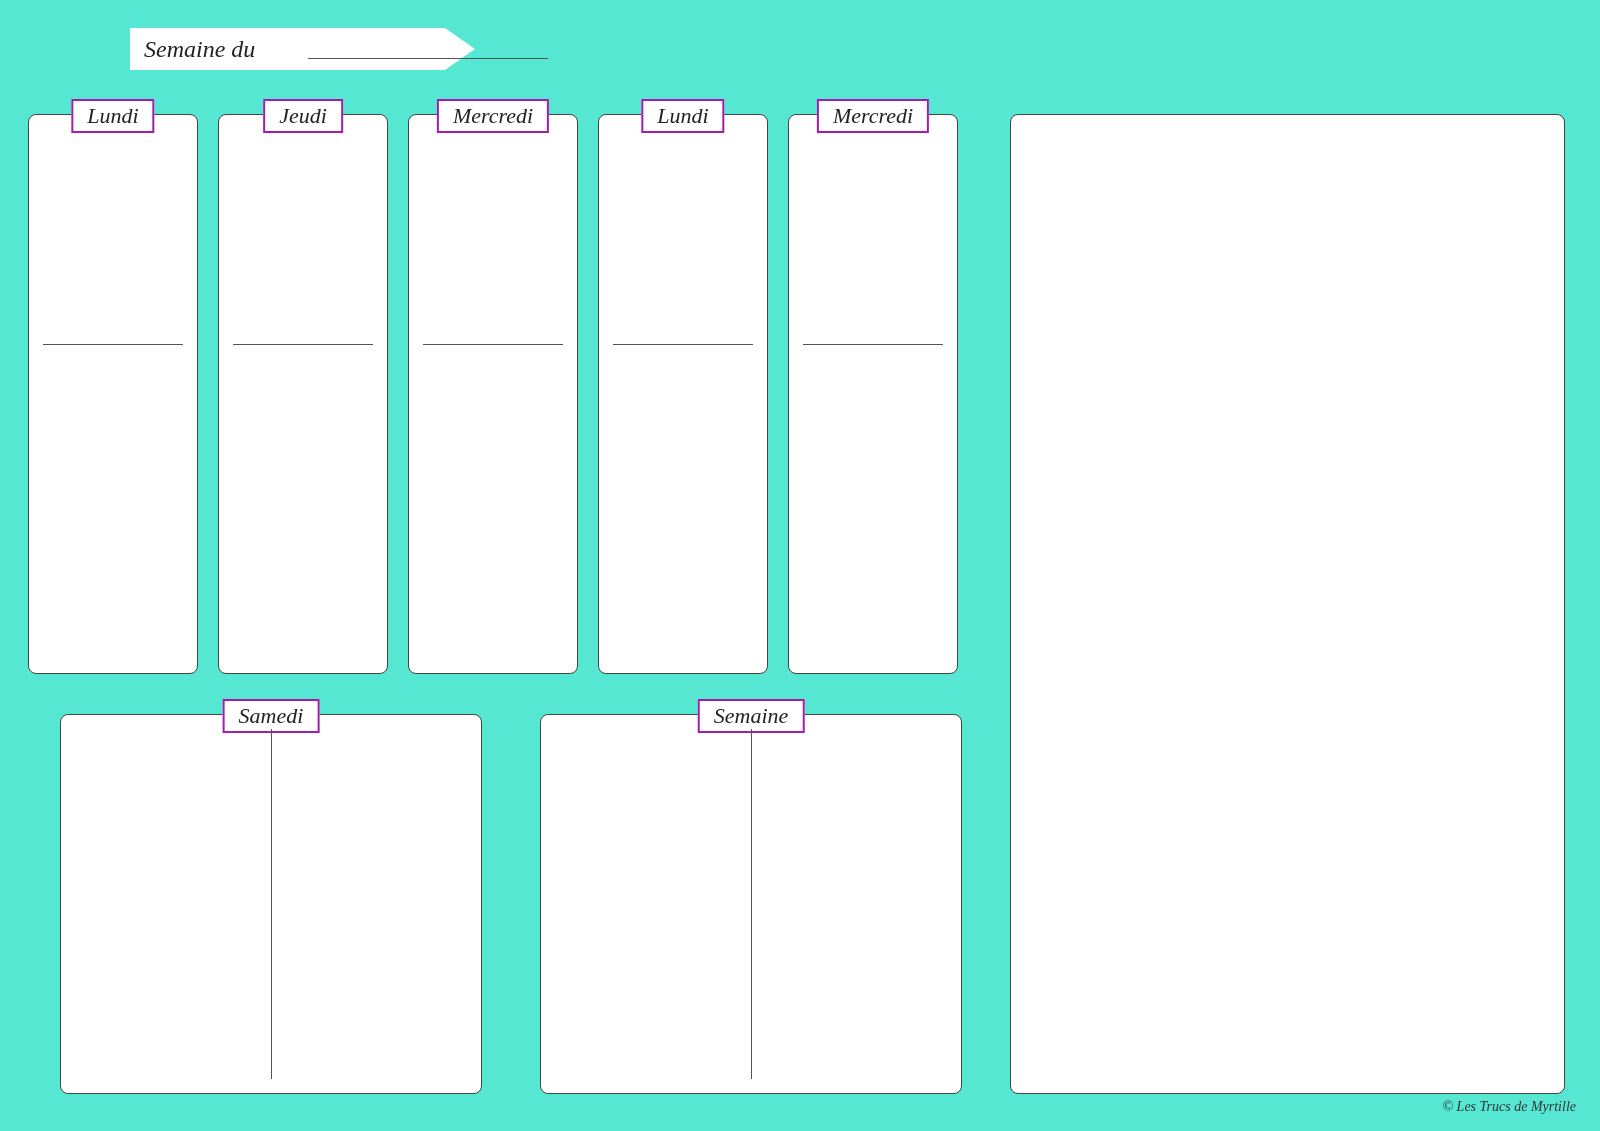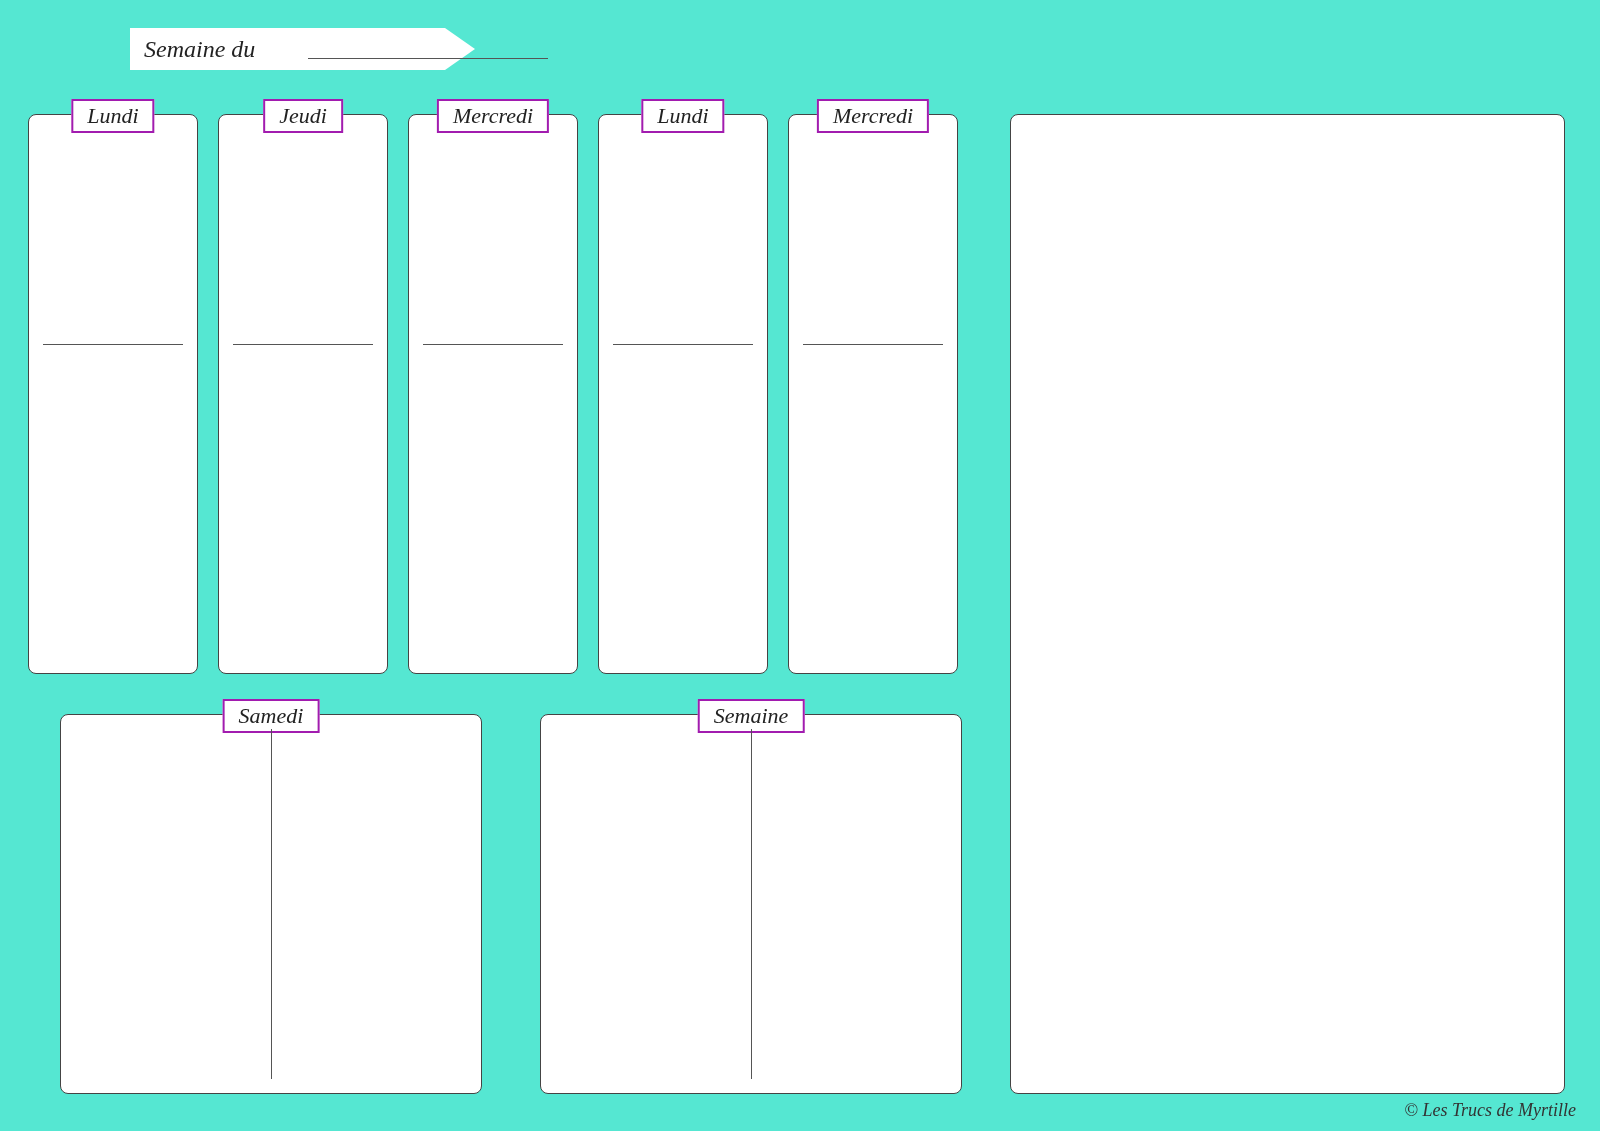--- a/index.html
+++ b/index.html
@@ -92,22 +92,22 @@
   #d5 { left: 60px; }
   #d6 { left: 540px; }
 
   
   #notes { top: 114px; left: 1010px; width: 555px; height: 980px; }
 
   
   .credit {
     position: absolute;
     right: 24px;
-    bottom: 10px;
-    font-size: 18px;
+    bottom: 16px;
+    font-size: 14px;
     font-style: italic;
     color: #333;
   }
 </style>
 </head>
 <body>
 
 <div class="header">
   <svg class="header-arrow" viewBox="0 0 345 42" preserveAspectRatio="none">
     <polygon points="0,0 315,0 345,21 315,42 0,42" fill="#ffffff" stroke="none"></polygon>

